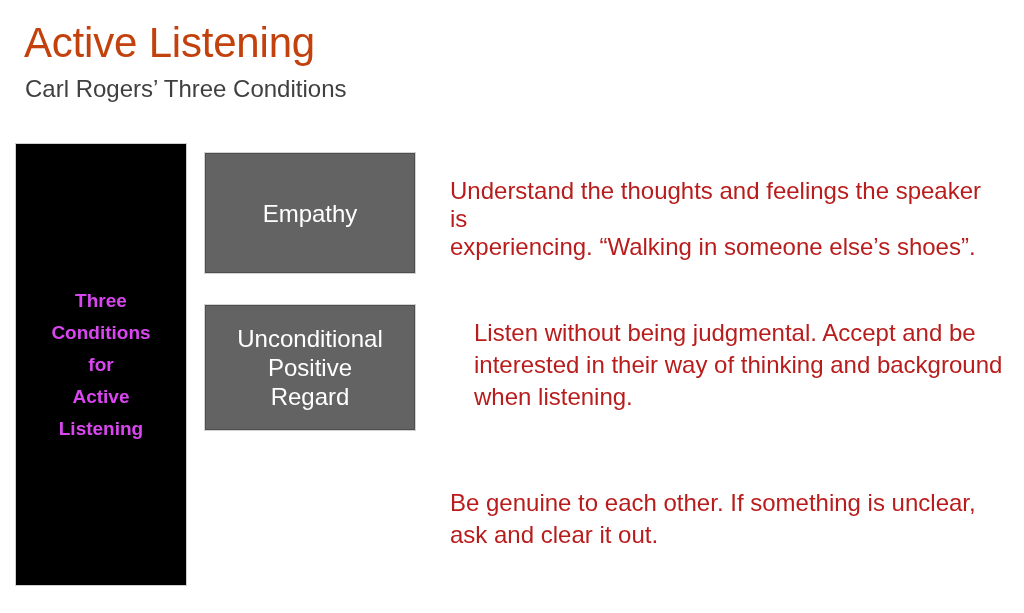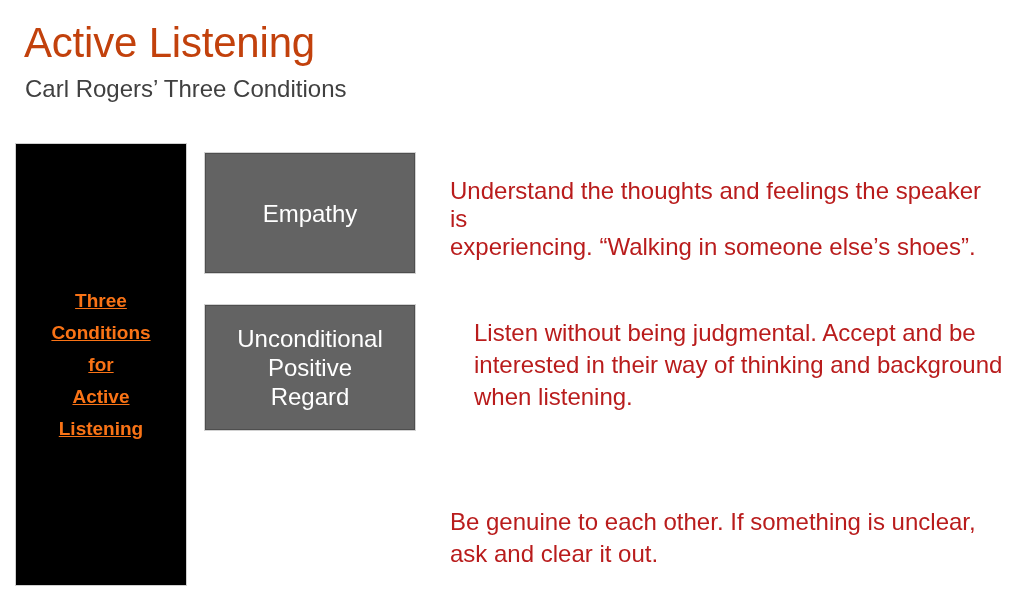--- a/index.html
+++ b/index.html
@@ -55,28 +55,27 @@
     width: 170px;
     height: 441px;
     background: #000000;
     box-sizing: border-box;
     display: flex;
     align-items: center;
     justify-content: center;
     box-shadow: 0 0 0 1px #cfcfcf;
   }
   .left-panel-label {
-    color: #f97316;
+    color: #d946ef;
     font-size: 19px;
     font-weight: bold;
     line-height: 32px;
     text-align: center;
     white-space: pre-line;
     padding: 0 6px;
-    text-decoration: underline;
   }
 
   
   .cond-box {
     position: absolute;
     left: 205px;
     width: 210px;
     background: #636363;
     box-sizing: border-box;
     border: 1px solid #4e4e4e;
@@ -104,21 +103,21 @@
     position: absolute;
     left: 450px;
     width: 548px;
     font-size: 24px;
     font-weight: 400;
     color: #b91c1c;
     white-space: pre-line;
   }
   #desc-0 { top: 177px; line-height: 28px; }
   #desc-1 { top: 317px; line-height: 32px; margin-left: 24px; }
-  #desc-2 { top: 487px; line-height: 32px; margin-top: 19px; }
+  #desc-2 { top: 487px; line-height: 32px; }
 </style>
 </head>
 <body>
 
 <div class="slide">
 
   <div class="title">Active Listening</div>
 
   <div class="subtitle">Carl Rogers’ Three Conditions</div>
 

